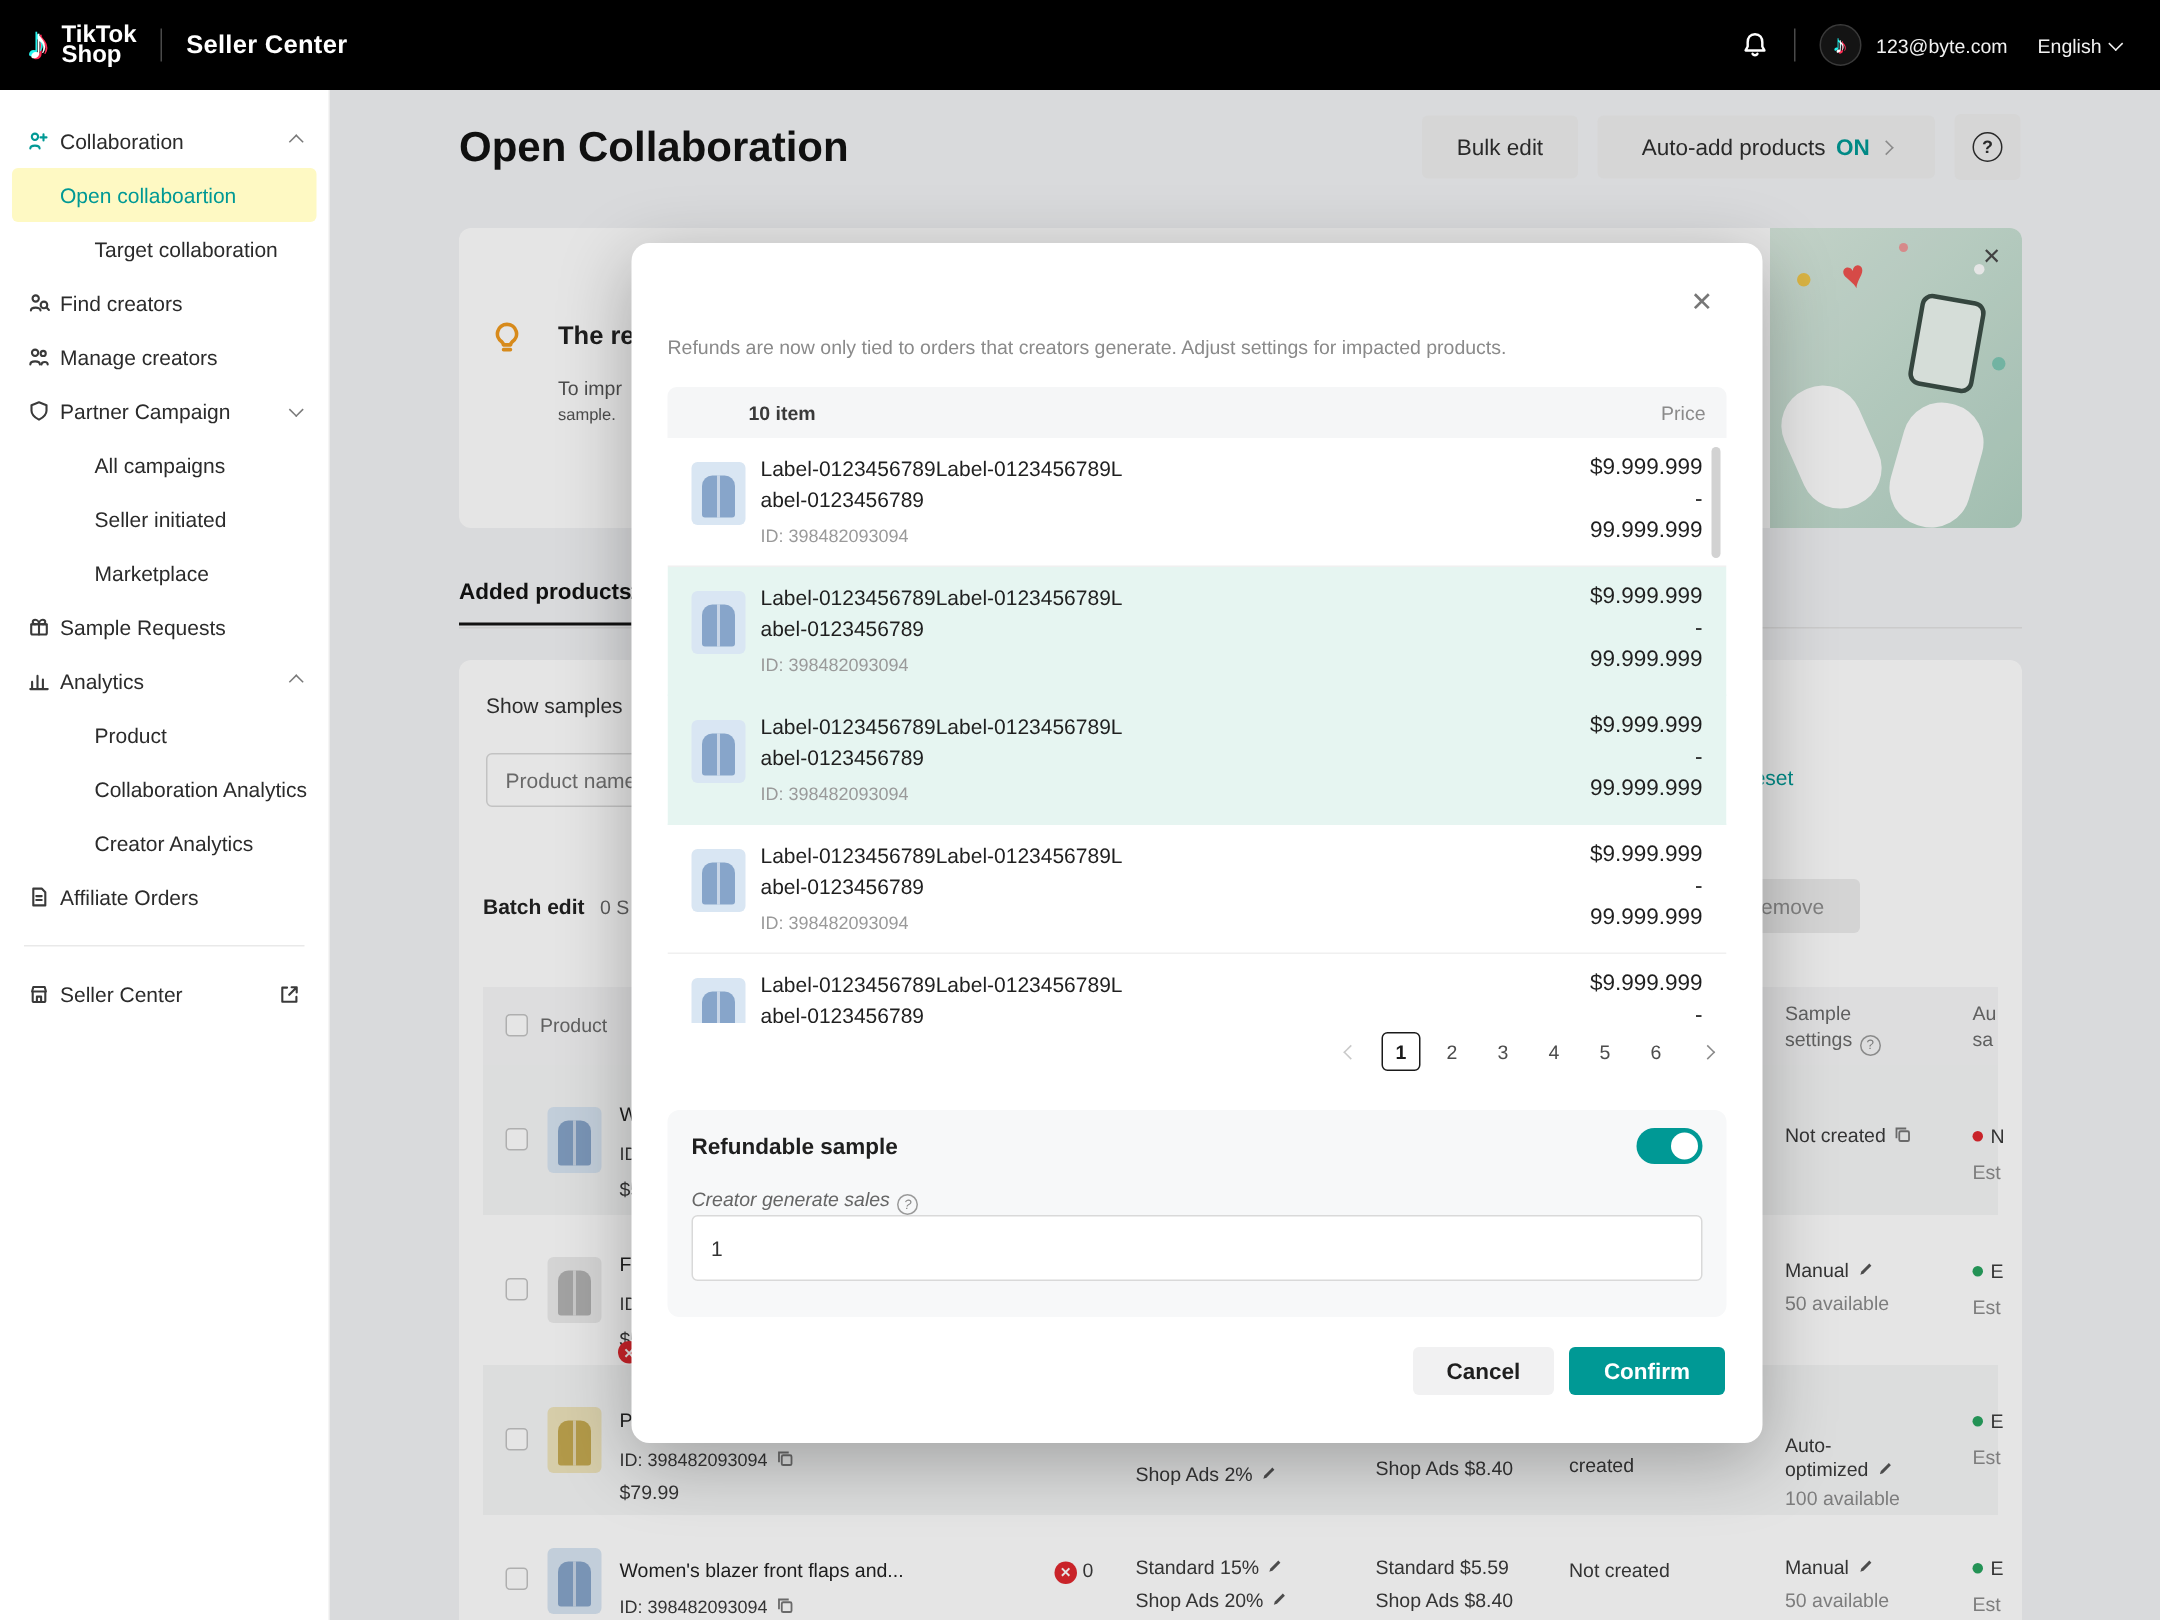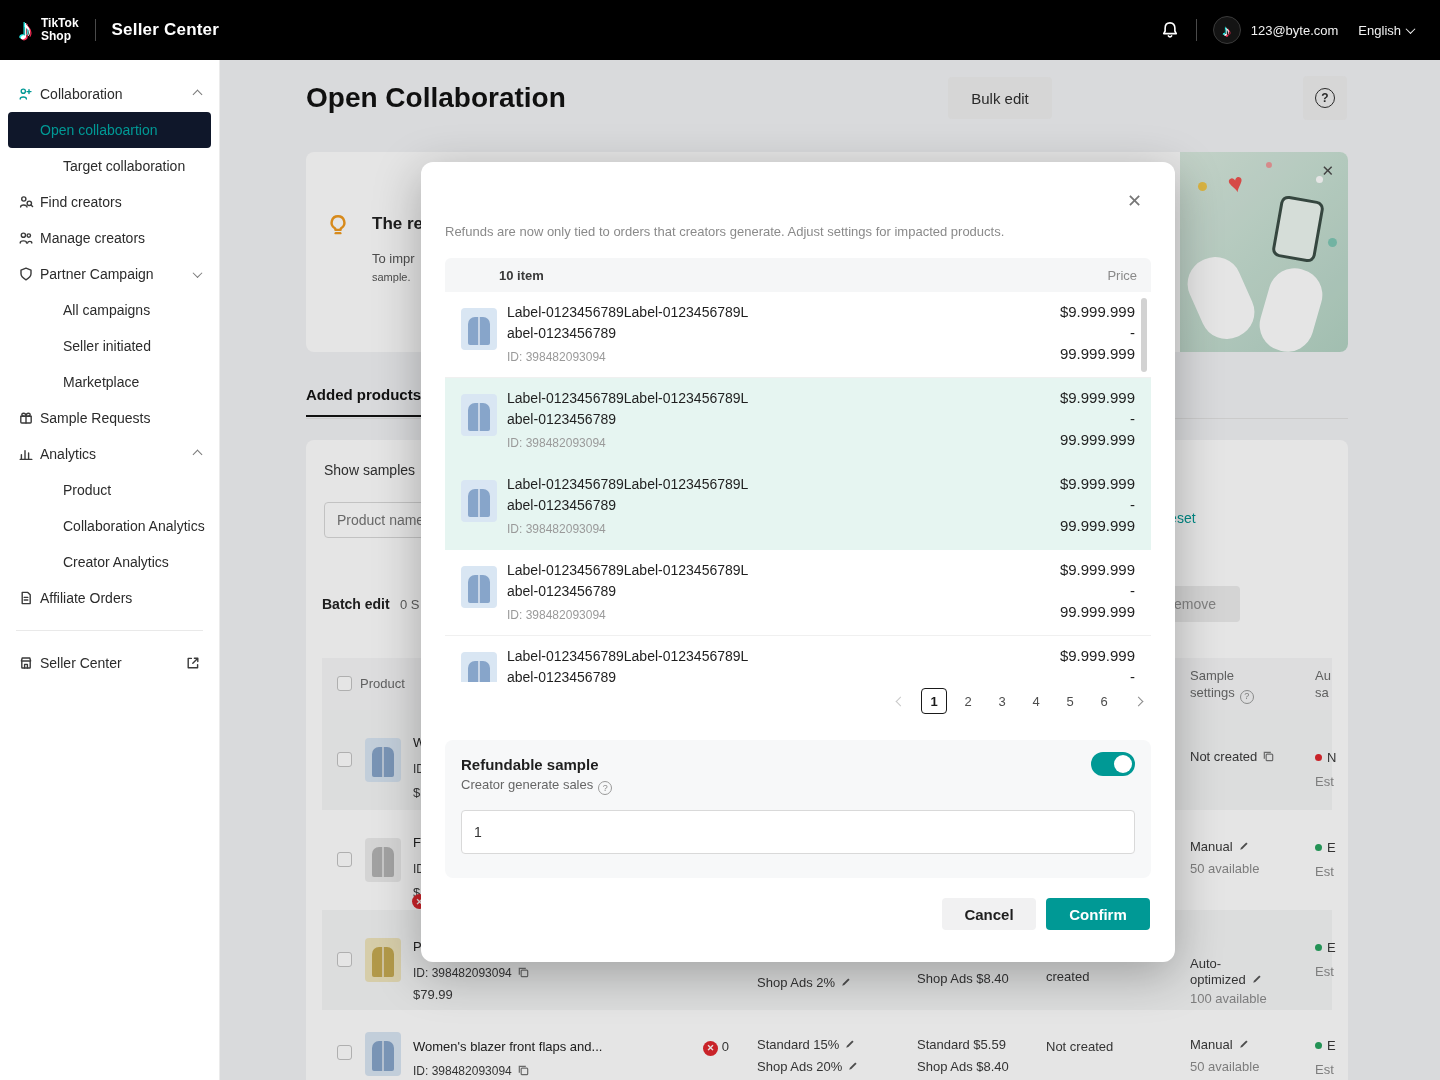--- a/index.html
+++ b/index.html
@@ -7,42 +7,42 @@
     --danger:#e0282e; --success:#27a35f;
   }
   *{box-sizing:border-box; margin:0; padding:0;}
   html,body{width:1440px;height:1080px;overflow:hidden;}
   body{font-family:"Liberation Sans",sans-serif; background:#fff; color:var(--ink);}
   .screen{position:relative;width:1440px;height:1080px;overflow:hidden;background:#f2f3f5;}
 
   
   .topbar{position:absolute;left:0;top:0;width:1440px;height:60px;background:#000;color:#fff;display:flex;align-items:center;z-index:20;}
   .tt-note{font-size:30px;line-height:1;color:#fff;text-shadow:-1.5px -1px 0 #25f4ee,1.5px 1px 0 #fe2c55;margin-left:18px;}
-  .brand{margin-left:8px;font-size:12px;font-weight:700;line-height:13px;}
+  .brand{margin-left:8px;font-size:16px;font-weight:700;line-height:13px;}
   .tb-div{width:1px;height:22px;background:#4a4a4a;margin:0 16px;}
   .appname{font-size:17px;font-weight:600;letter-spacing:.2px;}
   .tb-right{margin-left:auto;display:flex;align-items:center;padding-right:26px;}
   .bell{width:20px;height:20px;}
   .avatar{width:28px;height:28px;border-radius:50%;background:#141414;border:1px solid #3a3a3a;display:flex;align-items:center;justify-content:center;}
   .avatar .tt-note{font-size:15px;margin:0;}
   .email{font-size:13px;color:#f2f2f2;margin-left:10px;}
   .lang{font-size:13px;color:#f2f2f2;margin-left:20px;display:flex;align-items:center;gap:6px;}
   .chev{display:inline-block;width:7px;height:7px;border-right:1.6px solid currentColor;border-bottom:1.6px solid currentColor;}
   .chev.down{transform:rotate(45deg) translate(-1px,-1px);}
   .chev.up{transform:rotate(-135deg);}
   .chev.left{transform:rotate(135deg);}
   .chev.right{transform:rotate(-45deg);}
 
   
   .sidebar{position:absolute;left:0;top:60px;width:220px;height:1020px;background:#fff;border-right:1px solid #ebebeb;z-index:20;padding-top:16px;}
   .side-item{height:36px;display:flex;align-items:center;padding-left:18px;font-size:14px;color:#2b2b2b;cursor:pointer;}
   .side-item .lbl{margin-left:6px;}
   .side-item.sub{padding-left:63px;}
   .side-item.sub .lbl{margin-left:0;}
-  .side-item.active{background:#0f172a;border-radius:4px;margin:0 8px;padding-left:32px;color:var(--accent);}
+  .side-item.active{background:#fef9c3;border-radius:4px;margin:0 8px;padding-left:32px;color:var(--accent);}
   .side-item .chev{color:#7a7a7a;margin-left:auto;margin-right:18px;}
   .ic{width:16px;height:16px;fill:none;stroke:#3a3a3a;stroke-width:1.4;stroke-linecap:round;stroke-linejoin:round;flex:none;}
   .ic.accent{stroke:var(--accent);}
   .side-divider{height:1px;background:#e9e9e9;margin:14px 16px;}
   .ext-ic{margin-left:auto;margin-right:18px;}
 
   
   .main{position:absolute;left:220px;top:60px;width:1220px;height:1020px;background:#f2f3f5;overflow:hidden;}
   .page-title{position:absolute;left:86px;top:22px;font-size:28px;font-weight:700;color:#121212;}
   .btn{display:flex;align-items:center;justify-content:center;border-radius:4px;font-size:15px;color:#2e2e2e;background:#efefef;cursor:pointer;}
@@ -113,21 +113,21 @@
   .mprice{position:absolute;right:16px;top:9px;text-align:right;font-size:15px;line-height:21px;color:#1f1f1f;}
   .m-scroll{position:absolute;left:696px;top:6px;width:6px;height:74px;border-radius:3px;background:#d2d2d2;}
   .pager{position:absolute;left:24px;top:526px;width:706px;display:flex;justify-content:flex-end;align-items:center;gap:8px;}
   .pg{width:26px;height:26px;display:flex;align-items:center;justify-content:center;font-size:13px;color:#4d4d4d;border-radius:4px;cursor:pointer;}
   .pg.active{border:1.5px solid #1a1a1a;color:#1a1a1a;font-weight:700;}
   .pg.nav{color:#8a8a8a;} .pg.nav.disabled{color:#c9c9c9;}
   .m-box{position:absolute;left:24px;top:578px;width:706px;height:138px;background:#f7f8f9;border-radius:8px;}
   .m-box-title{position:absolute;left:16px;top:16px;font-size:15px;font-weight:700;color:#1f1f1f;}
   .toggle{position:absolute;right:16px;top:12px;width:44px;height:24px;border-radius:12px;background:var(--accent);cursor:pointer;}
   .toggle::after{content:"";position:absolute;right:3px;top:3px;width:18px;height:18px;border-radius:50%;background:#fff;}
-  .m-field-lbl{position:absolute;left:16px;top:37px;font-size:13px;color:#666;}
+  .m-field-lbl{position:absolute;left:16px;top:52px;font-size:13px;color:#666;font-style:italic;}
   .m-input{position:absolute;left:16px;top:70px;width:674px;height:44px;}
   .m-btn{position:absolute;height:32px;border-radius:4px;display:flex;align-items:center;justify-content:center;font-size:15px;font-weight:600;cursor:pointer;}
   .m-cancel{left:521px;top:736px;width:94px;background:#f1f1f2;color:#1f1f1f;}
   .m-confirm{left:625px;top:736px;width:104px;background:var(--accent);color:#fff;}
 </style>
 </head>
 <body>
 
 <div class="screen">
 
@@ -251,20 +251,25 @@
           <path d="M9.4 3.2h3.4v3.4M12.8 3.2 7.8 8.2"></path>
         </svg>
     </div>
   </aside>
 
   <main class="main">
     <h1 class="page-title">Open Collaboration</h1>
     <div class="btn btn-bulk">
         <span>Bulk edit</span>
       </div>
+    <div class="btn btn-auto">
+      <span>Auto-add products</span>
+      <span class="on">ON</span>
+      <span class="chev right" style="color:#9a9a9a"></span>
+    </div>
     <div class="btn btn-help">
         <span class="qbig">?</span>
       </div>
 
     <section class="banner">
       <svg class="banner-bulb" viewBox="0 0 16 16">
           <path d="M8 2.6a3.9 3.9 0 0 1 2.1 7.2c-.4.3-.6.7-.6 1.2H6.5c0-.5-.2-.9-.6-1.2A3.9 3.9 0 0 1 8 2.6Z"></path>
           <path d="M6.6 13h2.8"></path>
         </svg>
       <div class="banner-title">The re</div>

